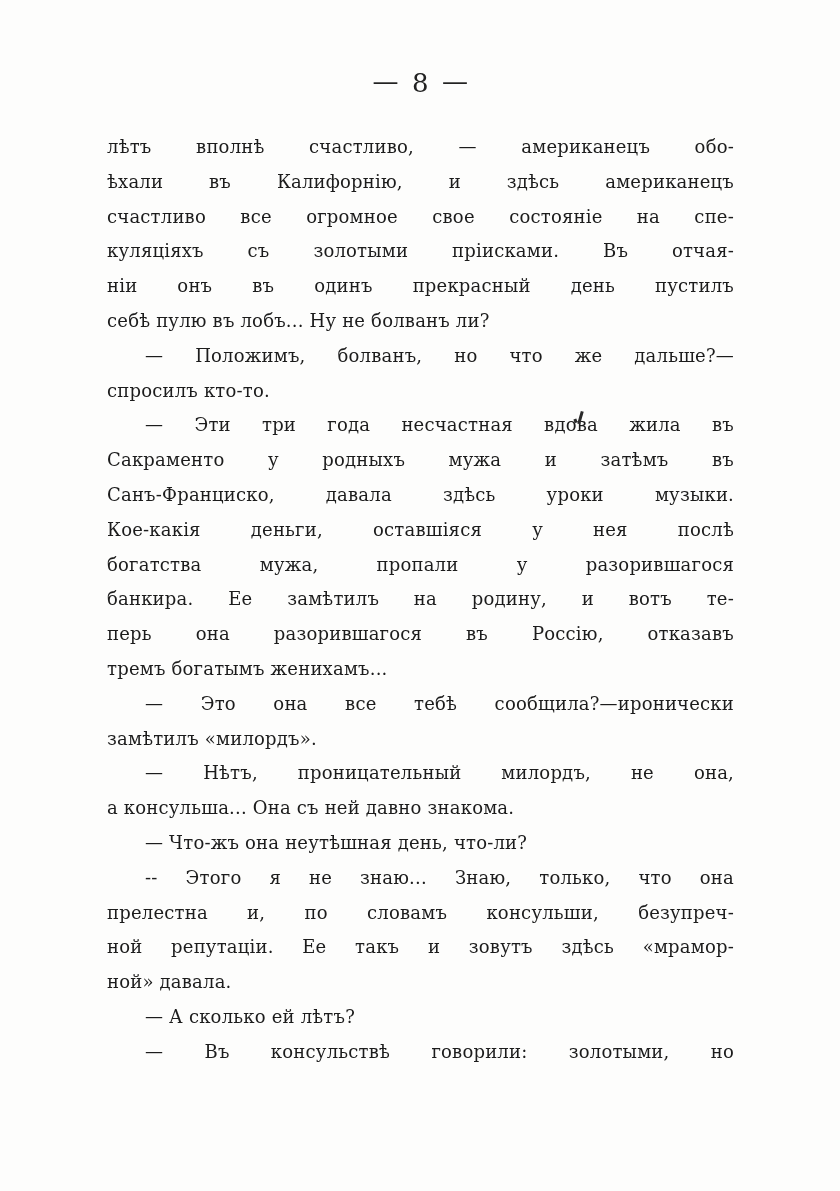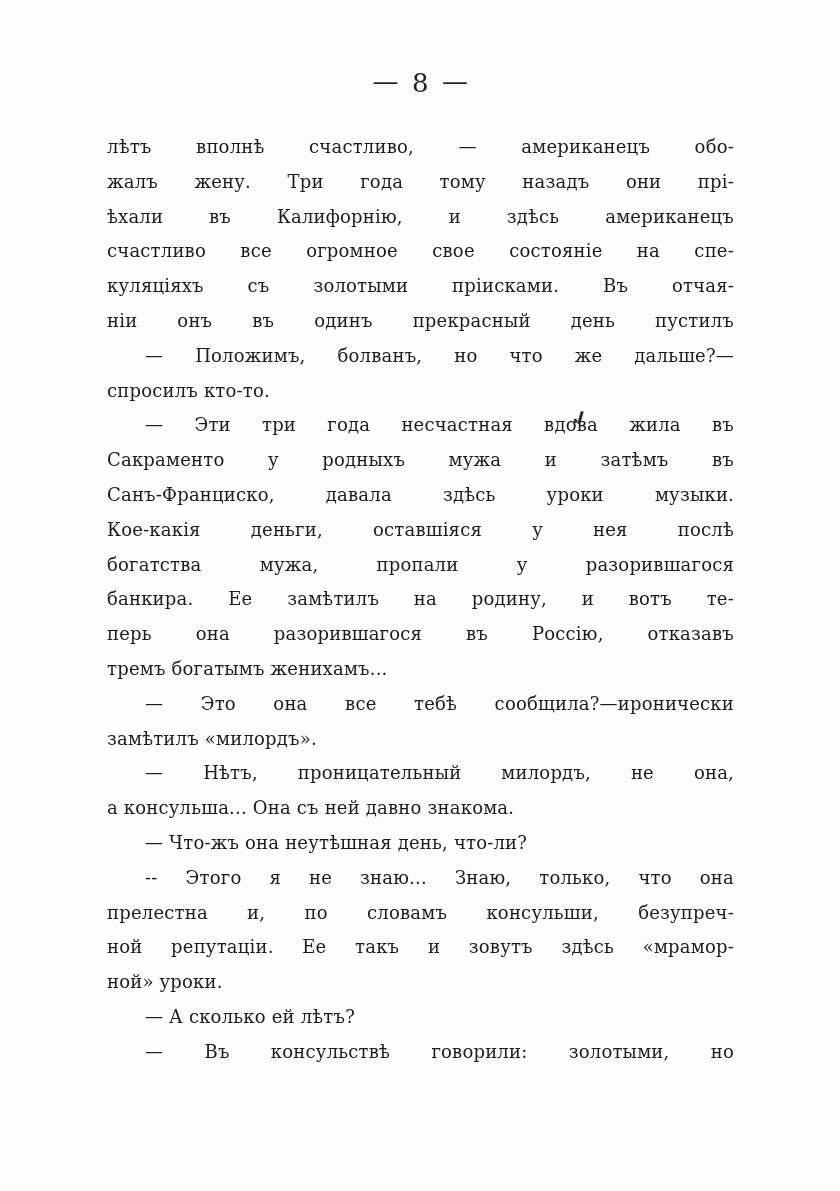--- a/index.html
+++ b/index.html
@@ -91,44 +91,44 @@
 <body>
 
 <div class="page">
 
   <div class="page-header">
     <span class="dash">—</span><span class="pnum">8</span><span class="dash">—</span>
   </div>
 
   <div class="text-block" id="textBlock">
       <div class="line just">лѣтъ вполнѣ счастливо, — американецъ обо-</div>
-      <div class="line just">жалъ жену. Три года тому назадъ они прі-</div>
       <div class="line just">ѣхали въ Калифорнію, и здѣсь американецъ</div>
       <div class="line just">счастливо все огромное свое состояніе на спе-</div>
       <div class="line just">куляціяхъ съ золотыми пріисками. Въ отчая-</div>
       <div class="line just">ніи онъ въ одинъ прекрасный день пустилъ</div>
+      <div class="line">себѣ пулю въ лобъ... Ну не болванъ ли?</div>
       <div class="line indent just">— Положимъ, болванъ, но что же дальше?—</div>
       <div class="line">спросилъ кто-то.</div>
       <div class="line indent just">— Эти три года несчастная вдова жила въ</div>
       <div class="line just">Сакраменто у родныхъ мужа и затѣмъ въ</div>
       <div class="line just">Санъ-Франциско, давала здѣсь уроки музыки.</div>
       <div class="line just">Кое-какія деньги, оставшіяся у нея послѣ</div>
       <div class="line just">богатства мужа, пропали у разорившагося</div>
       <div class="line just">банкира. Ее замѣтилъ на родину, и вотъ те-</div>
       <div class="line just">перь она разорившагося въ Россію, отказавъ</div>
       <div class="line">тремъ богатымъ женихамъ...</div>
       <div class="line indent just">— Это она все тебѣ сообщила?—иронически</div>
       <div class="line">замѣтилъ «милордъ».</div>
       <div class="line indent just">— Нѣтъ, проницательный милордъ, не она,</div>
       <div class="line">а консульша... Она съ ней давно знакома.</div>
       <div class="line indent">— Что-жъ она неутѣшная день, что-ли?</div>
       <div class="line indent just">-- Этого я не знаю... Знаю, только, что она</div>
       <div class="line just">прелестна и, по словамъ консульши, безупреч-</div>
       <div class="line just">ной репутаціи. Ее такъ и зовутъ здѣсь «мрамор-</div>
-      <div class="line">ной» уроки.</div>
+      <div class="line">ной» давала.</div>
       <div class="line indent">— А сколько ей лѣтъ?</div>
       <div class="line indent just">— Въ консульствѣ говорили: золотыми, но</div>
     </div>
 
   <div class="ink-speck">
     <i class="s1"></i>
     <i class="s2"></i>
   </div>
 
 </div>

